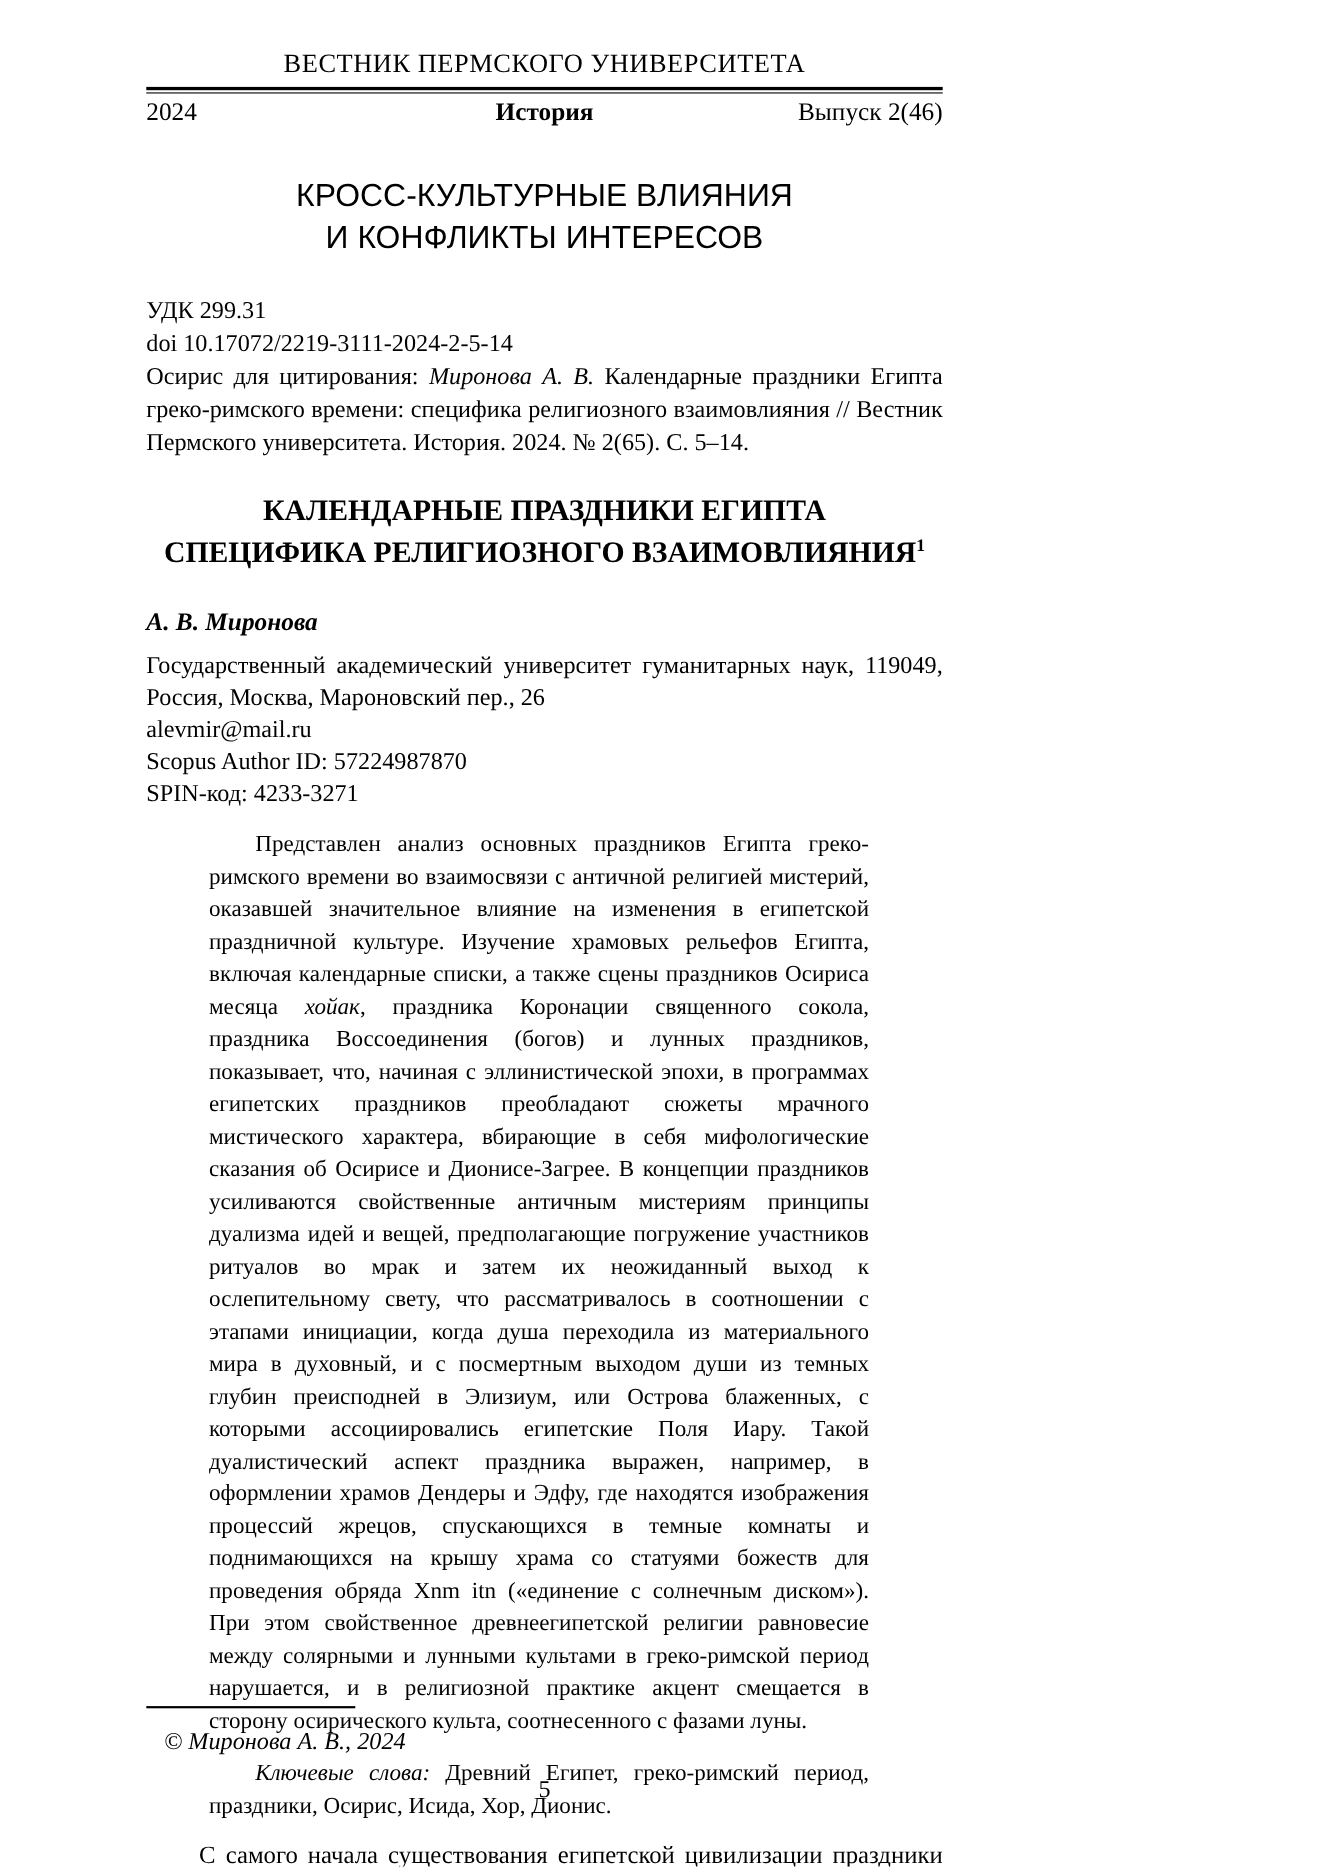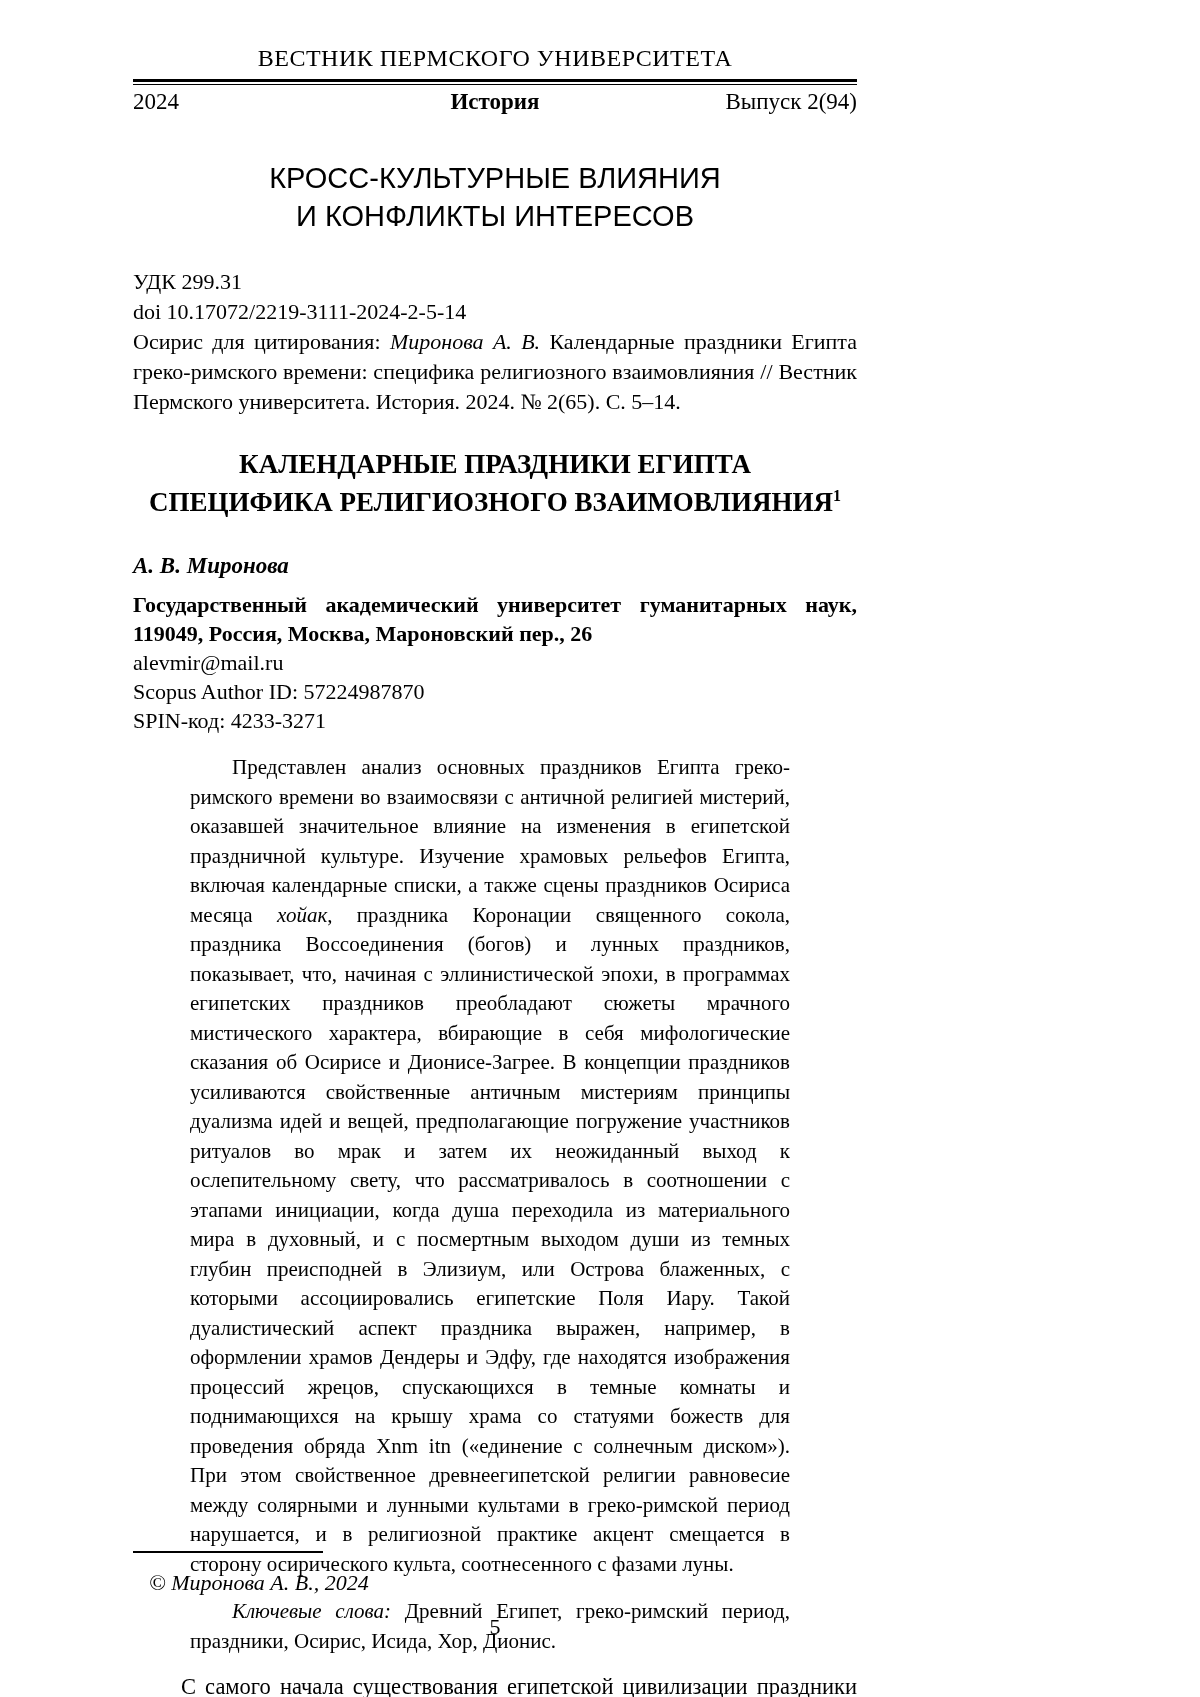--- a/index.html
+++ b/index.html
@@ -90,21 +90,20 @@
   }
   .author-name {
     font-weight: bold;
     font-style: italic;
     font-size: 23px;
     margin: 0 0 10px 0;
   }
   .affiliation {
     text-align: justify;
     margin: 0;
-    font-weight: bold;
   }
   .contact-line { margin: 0; }
 
   
   .abstract-wrap {
     margin: 18px 67px 0 57px;
     font-size: 21px;
     line-height: 29.5px;
   }
   .abstract {
@@ -156,21 +155,21 @@
 </head>
 <body>
 
 <div class="page">
 
   <div class="journal-title">ВЕСТНИК ПЕРМСКОГО УНИВЕРСИТЕТА</div>
   <div class="header-rule"></div>
   <div class="header-row">
     <span class="year">2024</span>
     <span class="series">История</span>
-    <span class="issue">Выпуск 2(94)</span>
+    <span class="issue">Выпуск 2(46)</span>
   </div>
 
   <div class="section-heading">
     <div>КРОСС-КУЛЬТУРНЫЕ ВЛИЯНИЯ</div>
     <div>И КОНФЛИКТЫ ИНТЕРЕСОВ</div>
   </div>
 
   <div class="meta">
     <p class="line">УДК 299.31</p>
     <p class="line">doi 10.17072/2219-3111-2024-2-5-14</p>

